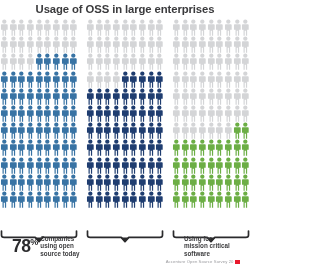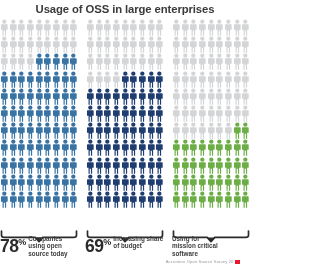--- a/index.html
+++ b/index.html
@@ -81,21 +81,21 @@
     left: 0;
     width: 78px;
     height: 13px;
   }
   .brace-wrap svg { display: block; width: 100%; height: 100%; }
 
   
   #stats {
     position: absolute;
     top: 234px;
-    left: 0;
+    left: 12px;
     width: 250px;
     height: 24px;
     display: flex;
     justify-content: space-between;
   }
   .stat {
     width: 80px;
     display: flex;
     align-items: flex-start;
   }
@@ -1964,24 +1964,20 @@
         </div>
       </div>
     </div>
 
   <div id="stats">
       <div class="stat">
         <div class="pct"><span>78</span><span class="pct-sign">%</span></div>
         <div class="stat-label">Companies using open source today</div>
       </div>
       <div class="stat">
-        <div class="pct"><span>69</span><span class="pct-sign">%</span></div>
-        <div class="stat-label">Increasing share of budget</div>
-      </div>
-      <div class="stat">
         <div class="stat-label">Using for mission critical software</div>
       </div>
     </div>
 
   <div id="source">
     <span>Accenture Open Source Survey 20</span>
       <span id="source-mark"></span>
   </div>
 
 </div>

